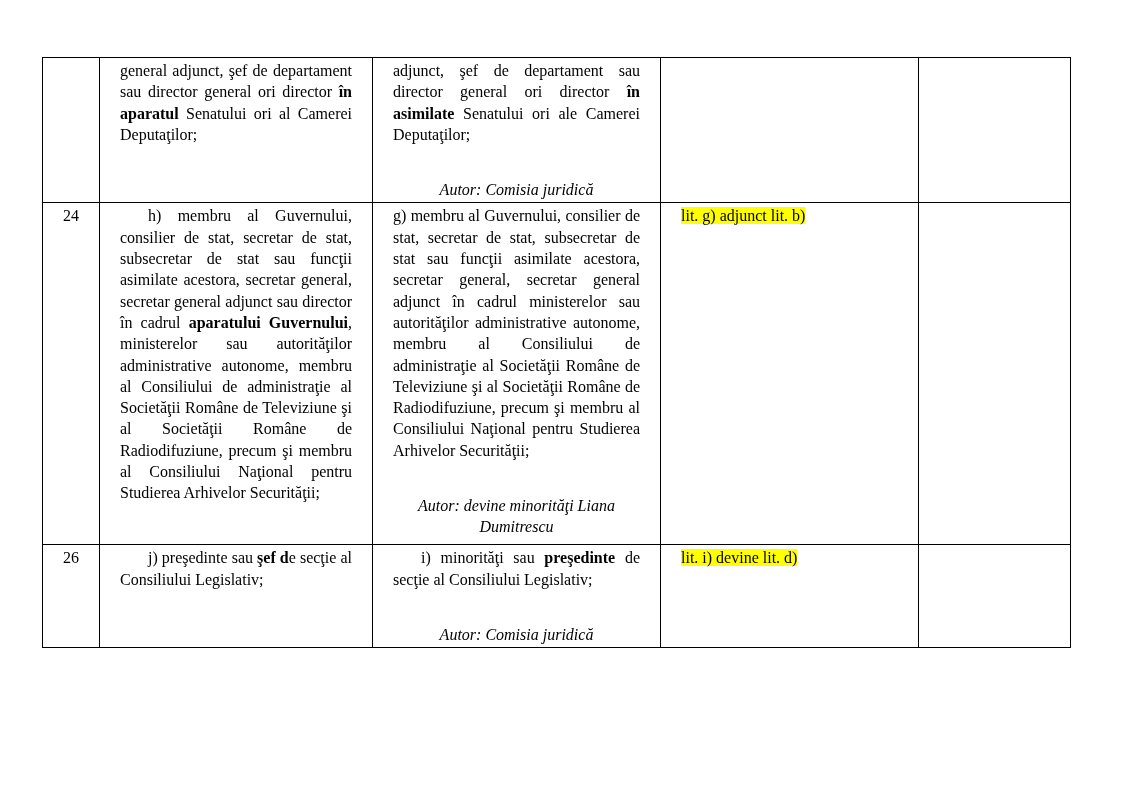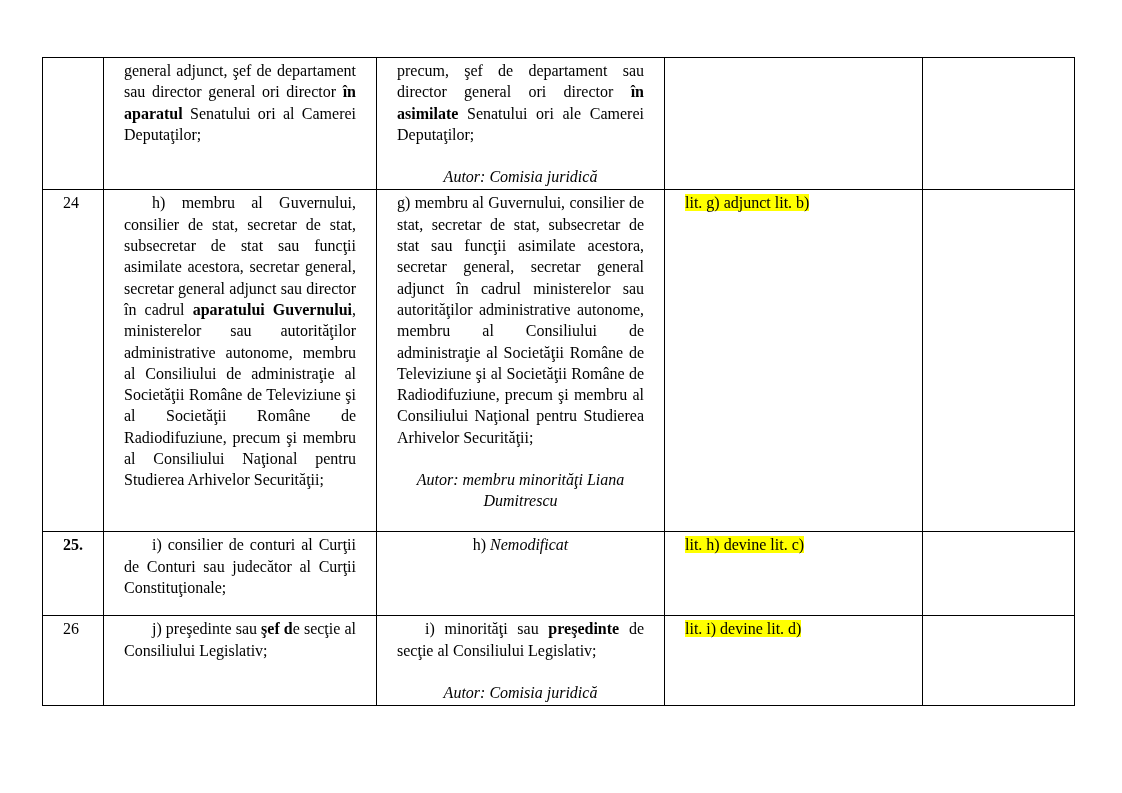--- a/index.html
+++ b/index.html
@@ -42,21 +42,21 @@
   tr.r2 { height: 84px; }
   tr.r3 { height: 86px; }
   tr.r4 { height: 47px; }
 
   td.numcell { padding: 2px 4px; }
 
   p { margin: 0; }
   .just   { text-align: justify; }
   .indent { text-indent: 28px; }
   .center { text-align: center; }
-  .autor  { text-align: center; font-style: italic; }
+  .autor  { text-align: center; font-style: italic; margin-top: 13px; }
   .spacer { height: 21px; }
   b { font-weight: bold; }
   i { font-style: italic; }
   .bold { font-weight: bold; }
   .num2 { padding-left: 13px; }
   .hl { background: var(--hl, #ffff00); }
 </style>
 </head>
 <body>
 
@@ -72,63 +72,48 @@
     <tbody>
 
       <tr class="r0">
         <td class="numcell">
           <p></p>
         </td>
         <td>
           <p class="just"><span>general adjunct, şef de departament sau director general ori director </span><b>în aparatul</b><span> Senatului ori al Camerei Deputaţilor;</span></p>
         </td>
         <td>
-          <p class="just"><span>precum, şef de departament sau director general ori director </span><b>în asimilate</b><span> Senatului ori ale Camerei Deputaţilor;</span></p>
+          <p class="just"><span>adjunct, şef de departament sau director general ori director </span><b>în asimilate</b><span> Senatului ori ale Camerei Deputaţilor;</span></p>
           <p class="spacer"></p>
           <p class="autor">Autor: Comisia juridică</p>
         </td>
         <td>
           <p><span class="hl"></span></p>
         </td>
         <td></td>
       </tr>
 
       <tr class="r1">
         <td class="numcell">
           <p>24</p>
         </td>
         <td>
           <p class="just indent"><span>h) membru al Guvernului, consilier de stat, secretar de stat, subsecretar de stat sau funcţii asimilate acestora, secretar general, secretar general adjunct sau director în cadrul </span><b>aparatului Guvernului</b><span>, ministerelor sau autorităţilor administrative autonome, membru al Consiliului de administraţie al Societăţii Române de Televiziune şi al Societăţii Române de Radiodifuziune, precum şi membru al Consiliului Naţional pentru Studierea Arhivelor Securităţii;</span></p>
         </td>
         <td>
           <p class="just">g) membru al Guvernului, consilier de stat, secretar de stat, subsecretar de stat sau funcţii asimilate acestora, secretar general, secretar general adjunct în cadrul ministerelor sau autorităţilor administrative autonome, membru al Consiliului de administraţie al Societăţii Române de Televiziune şi al Societăţii Române de Radiodifuziune, precum şi membru al Consiliului Naţional pentru Studierea Arhivelor Securităţii;</p>
           <p class="spacer"></p>
-          <p class="autor">Autor: membru minorităţi Liana Dumitrescu</p>
+          <p class="autor">Autor: devine minorităţi Liana Dumitrescu</p>
         </td>
         <td>
           <p><span class="hl">lit. g) adjunct lit. b)</span></p>
         </td>
         <td></td>
       </tr>
 
-      <tr class="r2">
-        <td class="numcell">
-          <p class="bold">25.</p>
-        </td>
-        <td>
-          <p class="just indent">i) consilier de conturi al Curţii de Conturi sau judecător al Curţii Constituţionale;</p>
-        </td>
-        <td>
-          <p class="center"><span>h)</span> <i>Nemodificat</i></p>
-        </td>
-        <td>
-          <p><span class="hl">lit. h) devine lit. c)</span></p>
-        </td>
-        <td></td>
-      </tr>
 
       <tr class="r3">
         <td class="numcell">
           <p>26</p>
         </td>
         <td>
           <p class="just indent"><span>j) preşedinte sau </span><b>şef d</b><span>e secţie al Consiliului Legislativ;</span></p>
         </td>
         <td>
           <p class="just indent"><span>i) minorităţi sau </span><b>preşedinte</b><span> de secţie al Consiliului Legislativ;</span></p>

